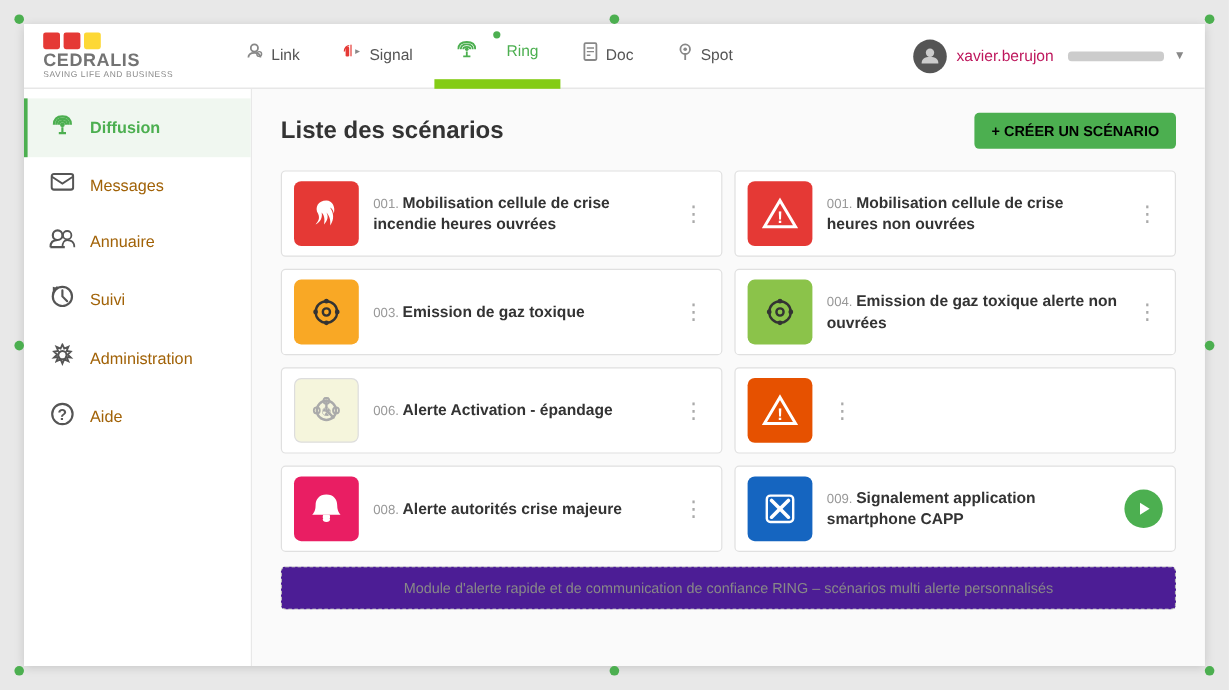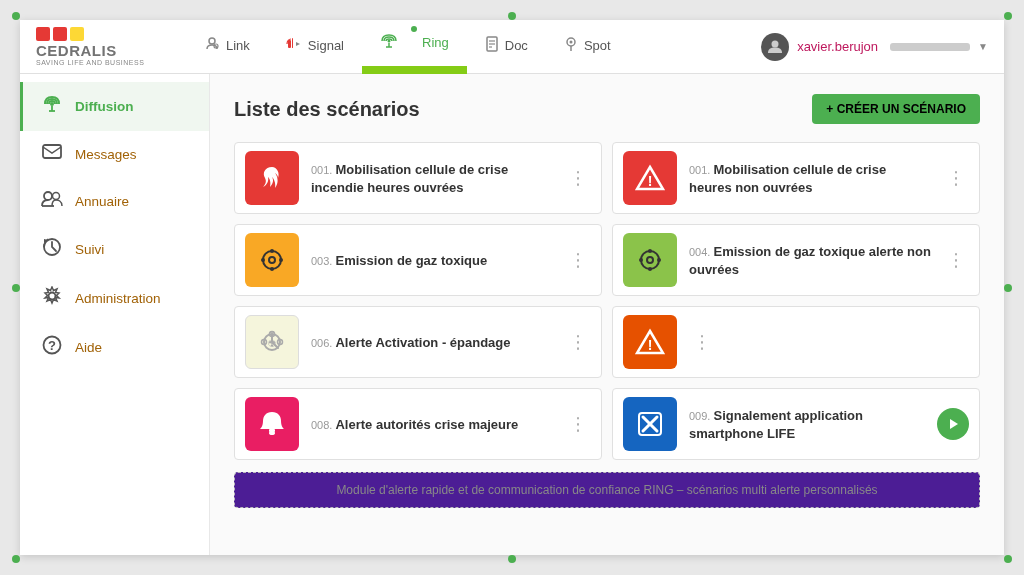--- a/index.html
+++ b/index.html
@@ -593,21 +593,21 @@
 
           <div class="scenario-card">
             <div class="scenario-icon-box" style="background:#1565c0;">
               <svg width="28" height="28" viewBox="0 0 28 28">
                 <line x1="7" y1="7" x2="21" y2="21" stroke="#fff" stroke-width="3" stroke-linecap="round"></line>
                 <line x1="21" y1="7" x2="7" y2="21" stroke="#fff" stroke-width="3" stroke-linecap="round"></line>
                 <rect x="3" y="3" width="22" height="22" rx="3" fill="none" stroke="#fff" stroke-width="2"></rect>
               </svg>
             </div>
             <div class="scenario-info">
-              <span class="scenario-number">009. </span><span class="scenario-name" style="font-weight:600;">Signalement application smartphone LIFE</span>
+              <span class="scenario-number">009. </span><span class="scenario-name" style="font-weight:600;">Signalement application smartphone CAPP</span>
             </div>
             <div class="scenario-action-btn">
               <svg width="14" height="14" viewBox="0 0 14 14">
                 <polygon points="4,2 12,7 4,12" fill="#fff"></polygon>
               </svg>
             </div>
           </div>
         </div>
 
         <div class="footer-note">

